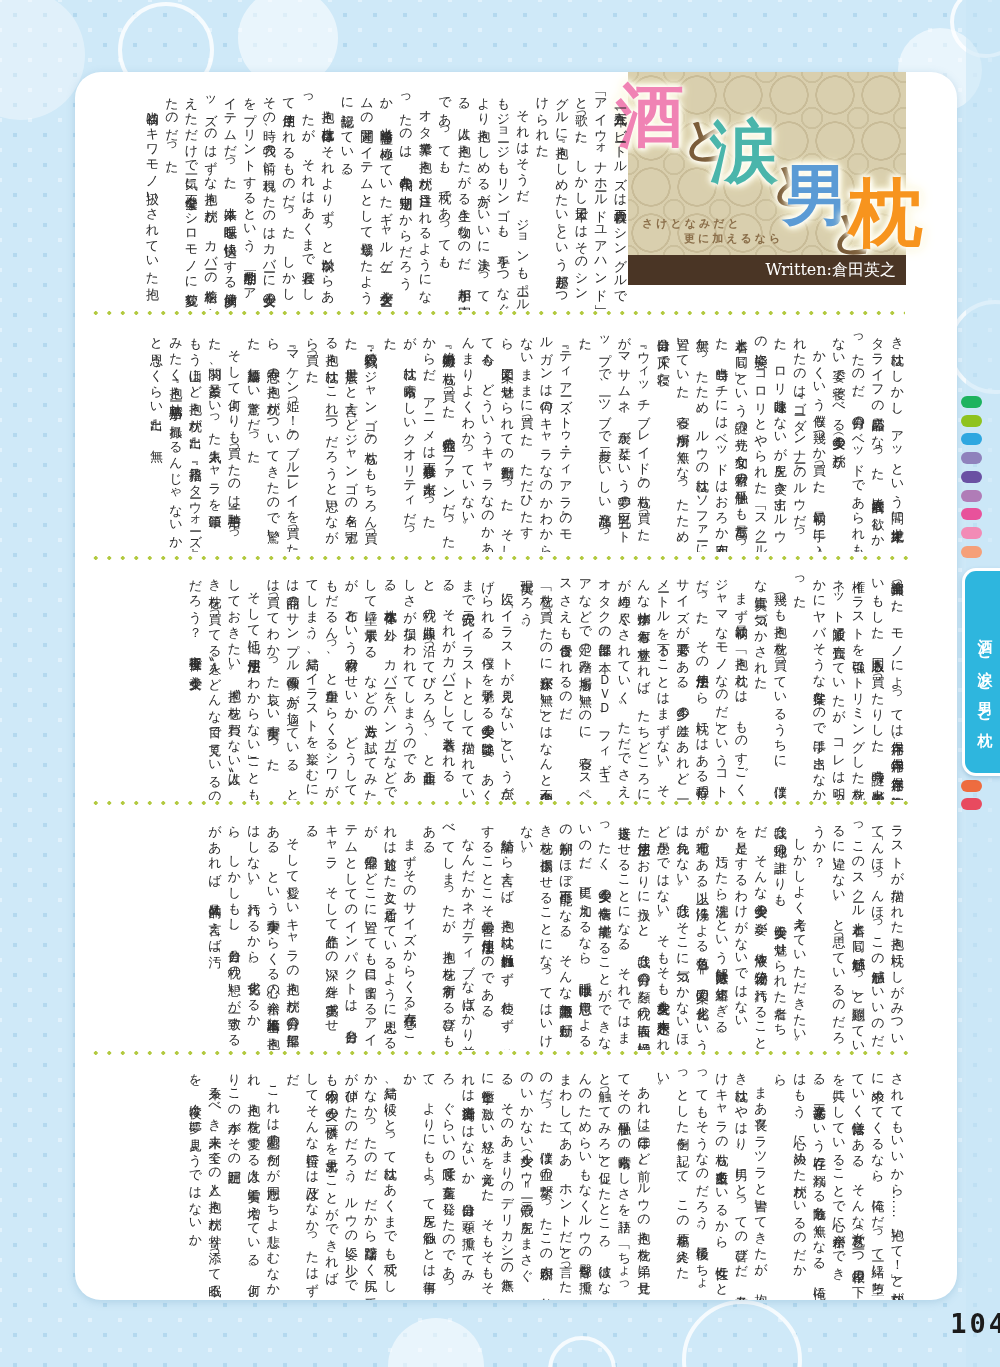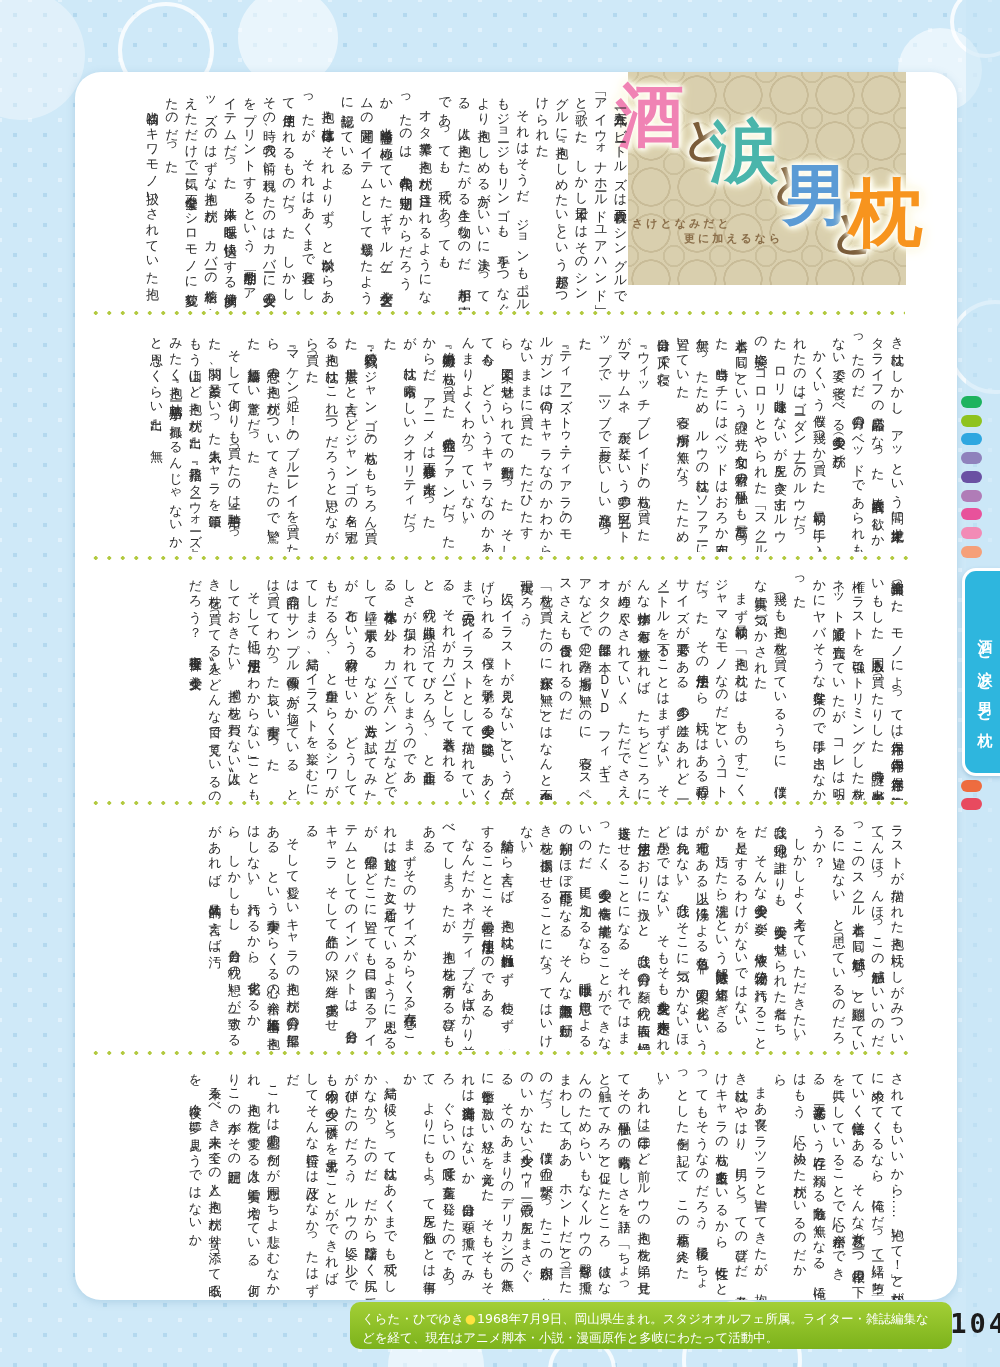--- a/index.html
+++ b/index.html
@@ -25,21 +25,21 @@
   .tc{position:absolute;font-weight:bold;line-height:1;
     text-shadow:0 0 4px #fff,0 0 8px #fffbe0,2px 2px 6px #fff,-2px -2px 6px #fff,0 0 14px #f7eebc;}
   .tc0{left:-12px;top:10px;font-size:68px;}
   .tc1{left:54px;top:44px;font-size:46px;}
   .tc2{left:82px;top:46px;font-size:68px;}
   .tc3{left:142px;top:89px;font-size:46px;}
   .tc4{left:155px;top:91px;font-size:66px;}
   .tc5{left:202px;top:137px;font-size:46px;}
   .tc6{left:221px;top:103px;font-size:74px;}
   .subtitle{position:absolute;font-size:11px;color:#8a6e49;letter-spacing:3px;font-weight:bold;}
-  .sub1{left:4px;top:144px;}
+  .sub1{left:14px;top:144px;}
   .sub2{left:56px;top:159px;}
   .written-bar{position:absolute;left:0;top:183px;width:100%;height:30px;background:#4a3525;
     color:#fff;font-family:"DejaVu Serif",serif;font-size:16px;line-height:30px;text-align:right;
     box-sizing:border-box;padding-right:10px;}
   
   .band{position:absolute;writing-mode:vertical-rl;text-orientation:mixed;overflow:hidden;
     font-size:13px;letter-spacing:1px;line-height:1.5;color:#2b2b2b;}
   .band p{margin:0;padding:0;text-indent:1em;}
   .band p.noindent{text-indent:0;}
   .band1{left:10px;top:16px;width:545px;height:222px;}
@@ -95,20 +95,23 @@
           <span class="tc tc0" style="color: rgb(240, 131, 180);">酒</span>
           <span class="tc tc1" style="color: rgb(122, 92, 57);">と</span>
           <span class="tc tc2" style="color: rgb(74, 181, 171);">涙</span>
           <span class="tc tc3" style="color: rgb(122, 92, 57);">と</span>
           <span class="tc tc4" style="color: rgb(91, 155, 213);">男</span>
           <span class="tc tc5" style="color: rgb(122, 92, 57);">と</span>
           <span class="tc tc6" style="color: rgb(247, 148, 30);">枕</span>
         </div>
       <div class="subtitle sub1">さけとなみだと</div>
       <div class="subtitle sub2">更に加えるなら</div>
+      <div class="written-bar">
+        <span>Written:倉田英之</span>
+      </div>
     </div>
 
     <div class="band band1">
         <p>一九六三年、ビートルズは五枚目のシングルで「アイウォナホールドユアハンド」と歌った。しかし日本ではそのシングルに『抱きしめたい』という邦題がつけられた。</p>
         <p>それはそうだ。ジョンもポールもジョージもリンゴも、手をつなぐより抱きしめる方がいいに決まってる。人は抱きたがる生き物なのだ。相手が人間であっても、枕であっても。</p>
         <p>オタ業界で抱き枕が注目されるようになったのは、九〇年代の中期辺りからだろうか。当時隆盛を極めていたギャルゲー、美少女ゲームの関連アイテムとして登場したように記憶している。</p>
         <p>抱き枕自体はそれよりずっと以前からあったが、それはあくまで寝具として使用されるものだった。しかしその時、我々の前に現れたのはカバーに美少女の姿をプリントするという、画期的なアイテムだった。本来は睡眠を快適にする健康的グッズのはずな抱き枕が、カバーの絵柄を変えただけで一気に不健全なシロモノに変貌したのだった。</p>
         <p>当初はキワモノ扱いされていた抱</p>
       </div>
     <div class="sep sep1"></div>
@@ -161,19 +164,16 @@
       <div class="bar" style="background: rgb(232, 82, 155); top: 508.2px;"></div>
       <div class="bar" style="background: rgb(242, 139, 182); top: 526.9px;"></div>
       <div class="bar" style="background: rgb(245, 160, 121); top: 545.6px;"></div>
       <div class="bar" style="background: rgb(238, 108, 63); top: 780px;"></div>
       <div class="bar" style="background: rgb(232, 74, 95); top: 798px;"></div>
     </div>
   <div class="side-tab">
     <span>酒と涙と男と枕</span>
   </div>
 
-  <div class="footer-bar">
-    <span class="bio-name">くらた・ひでゆき</span><span class="bio-bullet">●</span><span>1968年7月9日、岡山県生まれ。スタジオオルフェ所属。ライター・雑誌編集などを経て、現在はアニメ脚本・小説・漫画原作と多岐にわたって活動中。</span>
-  </div>
 
   <div class="page-num">104</div>
 
 </div>
 
 </body></html>

